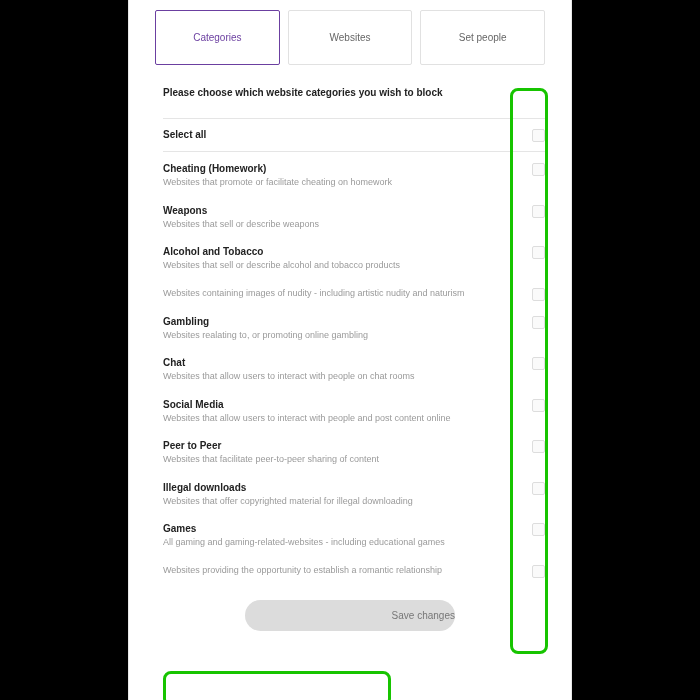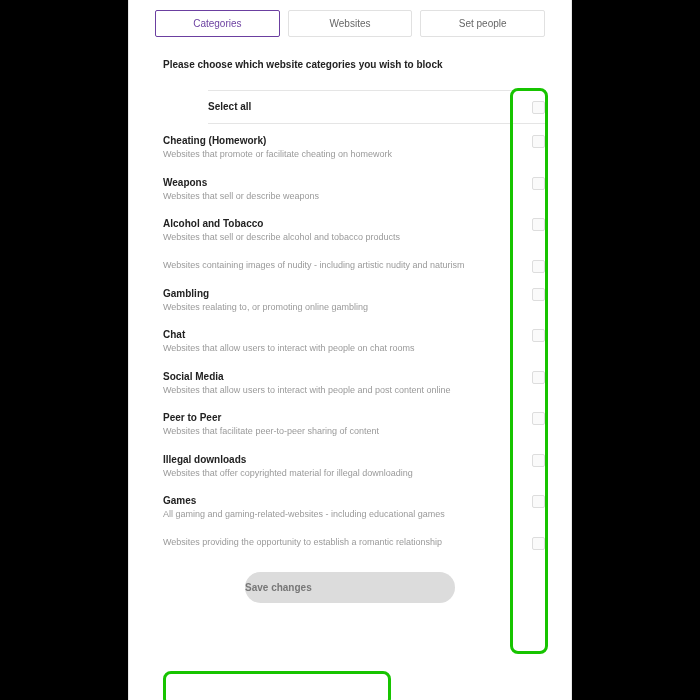--- a/index.html
+++ b/index.html
@@ -23,21 +23,21 @@
     .tabs {
       display: flex;
       gap: 8px;
       padding: 10px 26px 14px 26px;
     }
     .tab {
       flex: 1;
       text-align: center;
       font-size: 10px;
       color: #666;
-      padding: 7px 4px;
+      padding: 21px 4px;
       border: 1px solid #e1e1e1;
       border-radius: 2px;
       background: #fff;
       cursor: pointer;
     }
     .tab.active {
       border: 1px solid #6b3fa0;
       color: #6b3fa0;
       font-weight: 500;
     }
@@ -54,21 +54,20 @@
       display: flex;
       justify-content: space-between;
       align-items: flex-start;
       padding: 8px 0 6px 0;
     }
     .row.select-all {
       border-top: 1px solid #e5e5e5;
       border-bottom: 1px solid #e5e5e5;
       margin-bottom: 2px;
       padding: 9px 0;
-      margin-left: 45px;
     }
     .row-text { flex: 1; padding-right: 10px; }
     .row-title {
       font-size: 10px;
       font-weight: 700;
       color: #222;
       line-height: 1.4;
     }
     .row-desc {
       font-size: 9px;
@@ -86,27 +85,27 @@
       flex-shrink: 0;
     }
     .save-wrap {
       padding: 8px 26px 10px 26px;
       display: flex;
       justify-content: center;
       position: relative;
     }
     .save-btn {
       width: 210px;
-      text-align: left;
+      text-align: right;
       padding: 10px 0;
       border-radius: 18px;
       background: #dcdcdc;
       color: #777;
       font-size: 10px;
-      font-weight: 700;
+      font-weight: 400;
       border: none;
     }
     .hl {
       position: absolute;
       border: 3px solid #17c400;
       border-radius: 8px;
       pointer-events: none;
     }
     .hl-checks { left: 510px; top: 88px; width: 38px; height: 566px; }
     .hl-save { left: 163px; top: 671px; width: 228px; height: 36px; }

